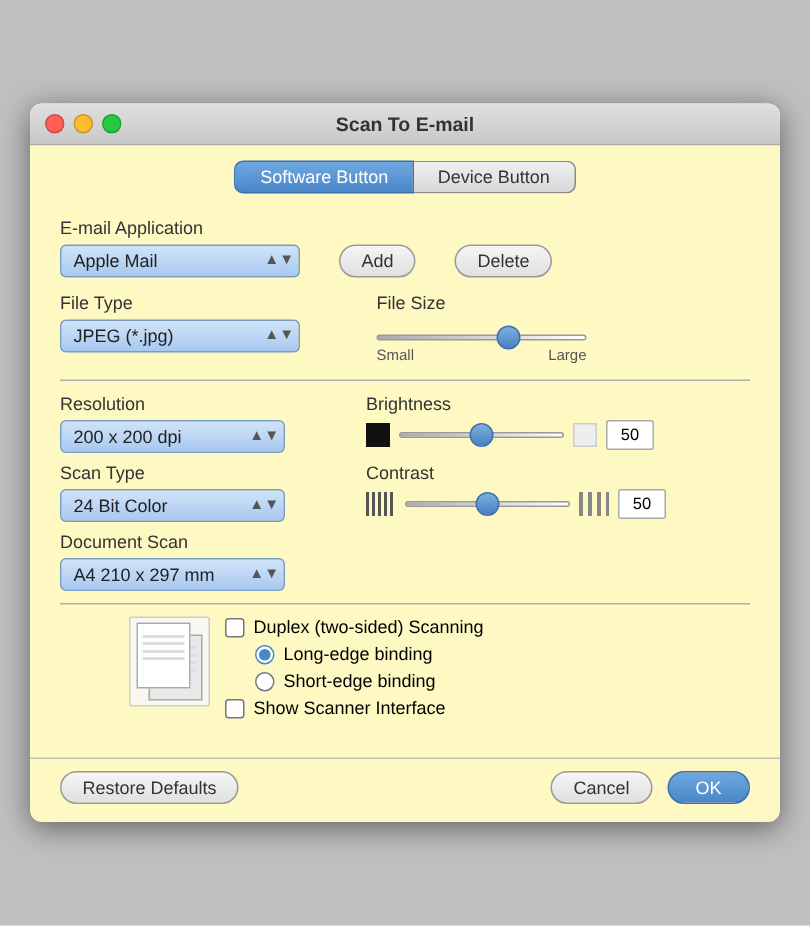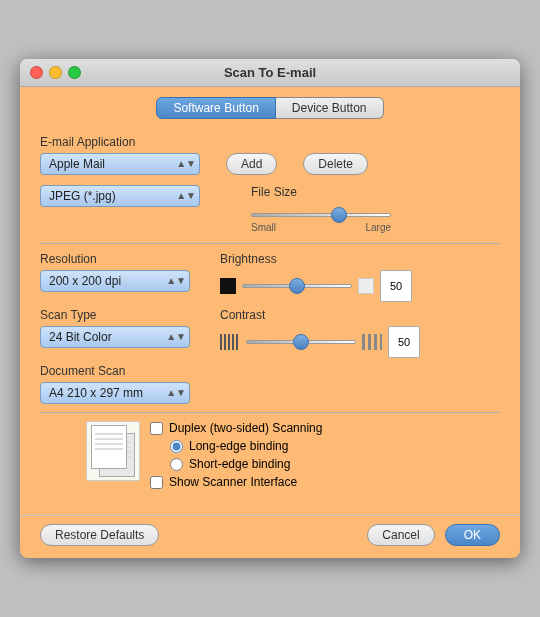--- a/index.html
+++ b/index.html
@@ -9,21 +9,21 @@
       background: #c0c0c0;
       display: flex;
       justify-content: center;
       align-items: center;
       width: 540px;
       height: 617px;
       overflow: hidden;
     }
     .window {
       width: 500px;
-      background: #fdba74;
+      background: #fef9c3;
       border-radius: 8px;
       box-shadow: 0 4px 20px rgba(0,0,0,0.5), inset 0 1px 0 rgba(255,255,255,0.8);
       overflow: hidden;
     }
     .titlebar {
       background: linear-gradient(to bottom, #e0e0e0, #c8c8c8);
       height: 28px;
       display: flex;
       align-items: center;
       padding: 0 10px;
@@ -141,21 +141,21 @@
       padding: 3px 18px;
       border-radius: 12px;
     }
     .divider {
       border: none;
       border-top: 1px solid #b0b0b0;
       margin: 8px 0;
     }
     .two-col {
       display: flex;
-      gap: 0;
+      gap: 24px;
     }
     .col-left {
       flex: 0 0 180px;
     }
     .col-right {
       flex: 1;
     }
     .slider-container {
       display: flex;
       align-items: center;
@@ -212,21 +212,21 @@
       background: repeating-linear-gradient(to right, #555 0px, #555 2px, transparent 2px, transparent 4px);
     }
     .contrast-icon-light {
       width: 20px;
       height: 16px;
       display: inline-block;
       background: repeating-linear-gradient(to right, #888 0px, #888 3px, transparent 3px, transparent 6px);
     }
     .value-box {
       width: 32px;
-      height: 32px;
+      height: 20px;
       border: 1px solid #aaa;
       background: white;
       font-size: 11px;
       text-align: center;
       display: flex;
       align-items: center;
       justify-content: center;
       border-radius: 2px;
     }
     .checkbox-row {
@@ -339,20 +339,21 @@
           </select>
           <span class="select-arrow">▲▼</span>
         </div>
         <button class="btn">Add</button>
         <button class="btn">Delete</button>
       </div>
     </div>
 
     <div class="row" style="align-items:flex-start; margin-bottom:10px;">
       <div style="flex:0 0 185px;">
+        <div class="section-label">File Type</div>
         <div class="select-wrapper">
           <select class="select-box">
             <option>JPEG (*.jpg)</option>
             <option>PDF</option>
             <option>PNG</option>
             <option>TIFF</option>
           </select>
           <span class="select-arrow">▲▼</span>
         </div>
       </div>

